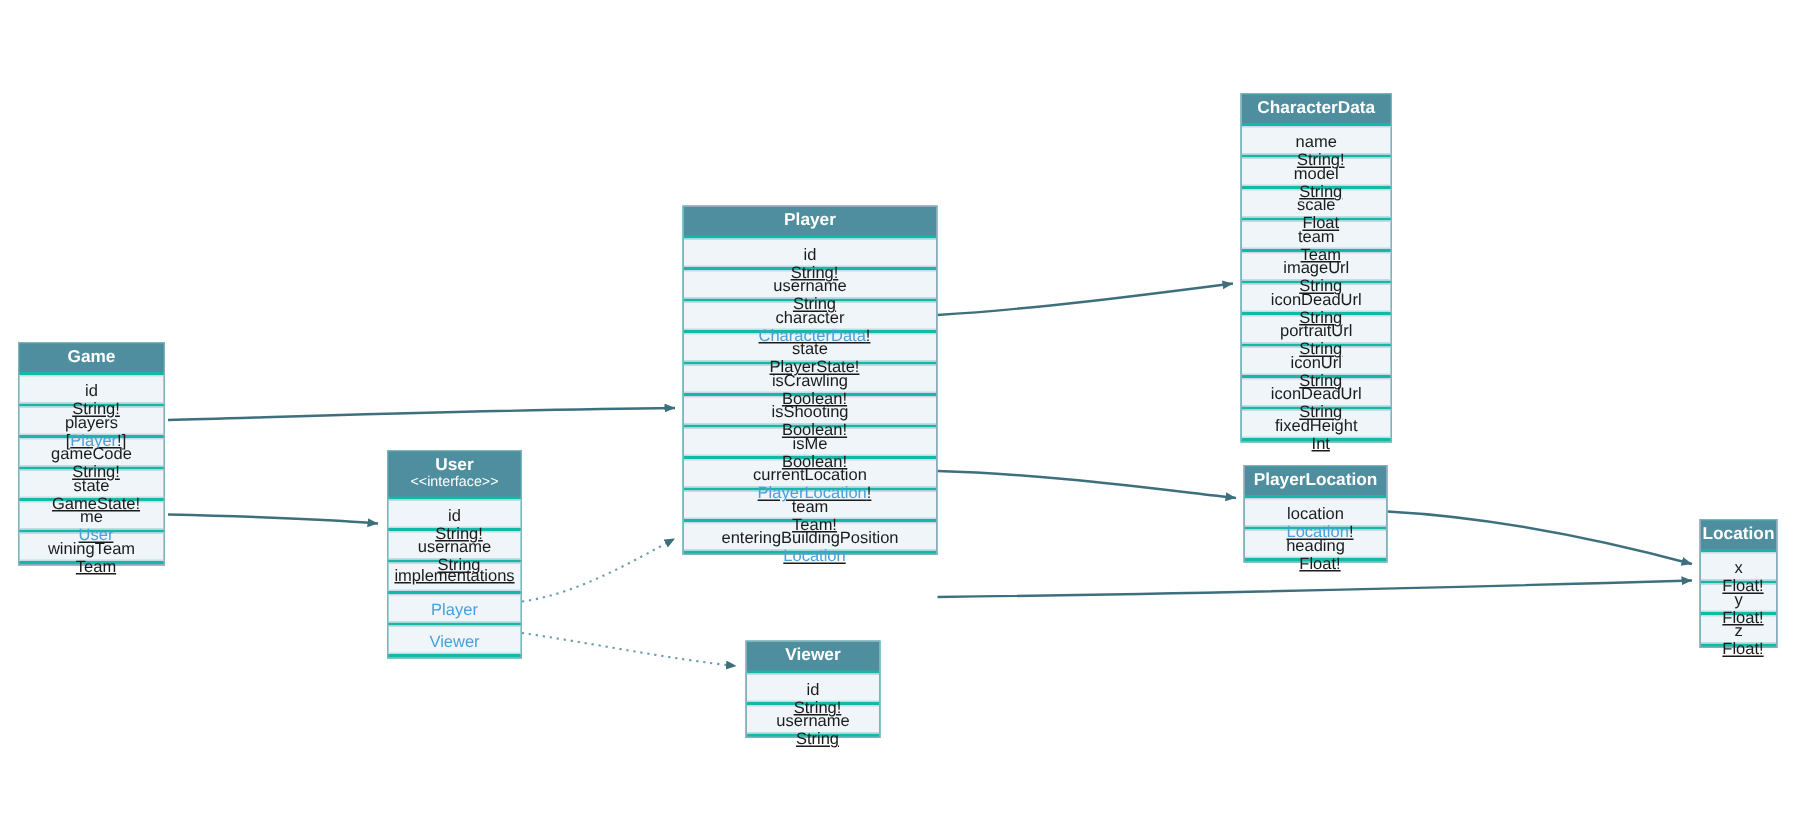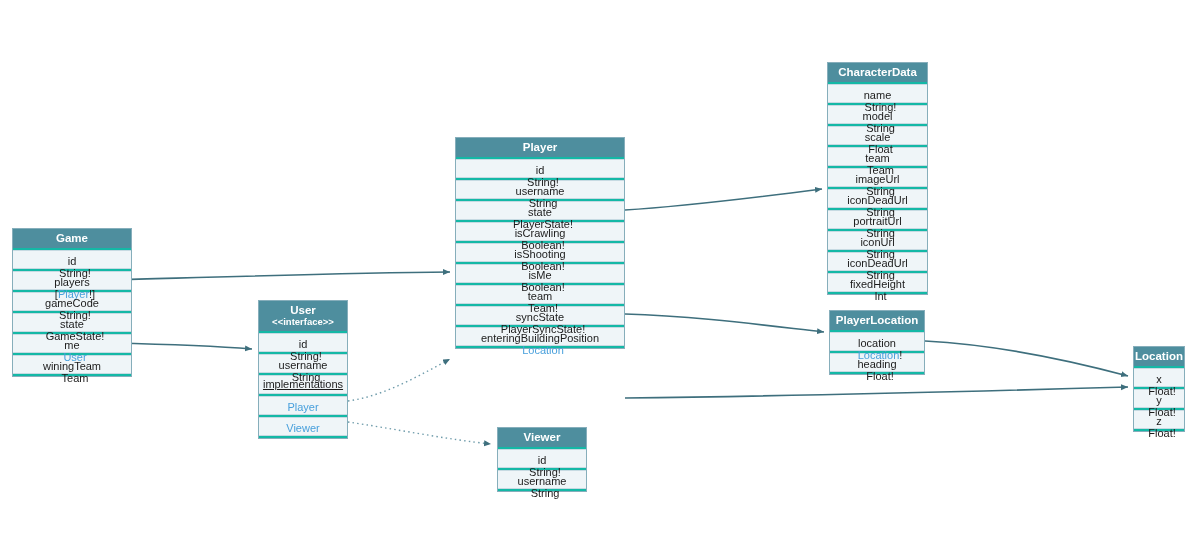--- a/index.html
+++ b/index.html
@@ -41,21 +41,21 @@
     color: var(--header-text, #ffffff);
     text-align: center;
     font-weight: bold;
     font-size: 11.5px;
     line-height: 1.25;
     padding: 2px 1px 3px;
     white-space: nowrap;
   }
   .node-header .stereotype {
     font-size: 9.5px;
-    font-weight: bold;
+    font-weight: normal;
     line-height: 1.1;
   }
   .row {
     box-sizing: border-box;
     height: 19px;
     margin-top: 2px;
     background: var(--row-bg, #eff5f8);
     border-top: 1px solid var(--row-border, #c6dae2);
     border-bottom: 1px solid var(--row-border, #c6dae2);
     display: flex;
@@ -63,21 +63,21 @@
     justify-content: space-between;
     padding: 4px 4px;
     font-size: 11px;
     color: #1b1b1b;
     white-space: nowrap;
     flex-direction: column;
   }
   .row.section { justify-content: center; text-decoration: underline; }
   .row.link    { justify-content: flex-start; }
   .fname { text-align: left; }
-  .ftype { text-align: right; margin-left: 6px; }
+  .ftype { text-align: right; margin-left: 6px; text-decoration: underline; }
   .tlink { color: var(--link-color, #49a0dc); }
 </style>
 </head>
 <body>
 
 <div id="canvas">
   <svg id="edge-layer" xmlns="http://www.w3.org/2000/svg">
     <defs>
       <marker id="arrow-solid" markerWidth="8" markerHeight="8" refX="7" refY="3" orient="auto" markerUnits="userSpaceOnUse">
         <path d="M0,0 L7,3 L0,6 Z" fill="#3e6f7d"></path>
@@ -89,21 +89,21 @@
   <path d="M112,280 C 220,277 340,273 450,272" class="edge solid" marker-end="url(#arrow-solid)"></path>
       <path d="M112,343 C 155,344 215,346 252,349" class="edge solid" marker-end="url(#arrow-solid)"></path>
       <path d="M348,401 C 385,396 422,374 450,359" class="edge dotted" marker-end="url(#arrow-dotted)"></path>
       <path d="M348,422 C 390,428 450,440 491,444" class="edge dotted" marker-end="url(#arrow-dotted)"></path>
       <path d="M625,210 C 690,206 760,197 822,189" class="edge solid" marker-end="url(#arrow-solid)"></path>
       <path d="M625,314 C 695,316 762,325 824,332" class="edge solid" marker-end="url(#arrow-solid)"></path>
       <path d="M625,398 C 790,396 990,391 1128,387" class="edge solid" marker-end="url(#arrow-solid)"></path>
       <path d="M925,341 C 1000,345 1072,361 1128,376" class="edge solid" marker-end="url(#arrow-solid)"></path>
     </svg>
 
-<div class="node" style="left: 12px; top: 228px; width: 120px;">
+<div class="node" style="left: 12px; top: 228px; width: 98px;">
       <div class="node-header">
         <div>Game</div>
       </div>
       <div class="row field">
         <span class="fname">id</span>
         <span class="ftype"><span>String!</span></span>
       </div>
       <div class="row field">
         <span class="fname">players</span>
         <span class="ftype"><span>[</span><span class="tlink">Player</span><span>!]</span></span>
@@ -154,42 +154,46 @@
       </div>
       <div class="row field">
         <span class="fname">id</span>
         <span class="ftype"><span>String!</span></span>
       </div>
       <div class="row field">
         <span class="fname">username</span>
         <span class="ftype"><span>String</span></span>
       </div>
       <div class="row field">
+        <span class="fname">character</span>
+        <span class="ftype"><span class="tlink">CharacterData</span><span>!</span></span>
+      </div>
+      <div class="row field">
         <span class="fname">state</span>
         <span class="ftype"><span>PlayerState!</span></span>
       </div>
       <div class="row field">
         <span class="fname">isCrawling</span>
         <span class="ftype"><span>Boolean!</span></span>
       </div>
       <div class="row field">
         <span class="fname">isShooting</span>
         <span class="ftype"><span>Boolean!</span></span>
       </div>
       <div class="row field">
         <span class="fname">isMe</span>
         <span class="ftype"><span>Boolean!</span></span>
       </div>
       <div class="row field">
+        <span class="fname">currentLocation</span>
+        <span class="ftype"><span class="tlink">PlayerLocation</span><span>!</span></span>
+      </div>
+      <div class="row field">
         <span class="fname">team</span>
         <span class="ftype"><span>Team!</span></span>
-      </div>
-      <div class="row field">
-        <span class="fname">syncState</span>
-        <span class="ftype"><span>PlayerSyncState!</span></span>
       </div>
       <div class="row field">
         <span class="fname">enteringBuildingPosition</span>
         <span class="ftype"><span class="tlink">Location</span></span>
       </div>
     </div>
     <div class="node" style="left: 497px; top: 427px; width: 90px;">
       <div class="node-header">
         <div>Viewer</div>
       </div>

